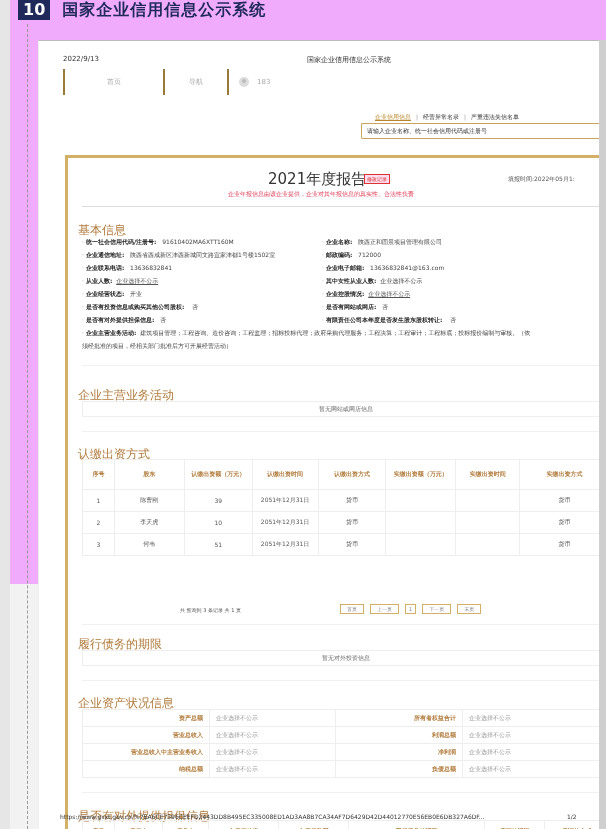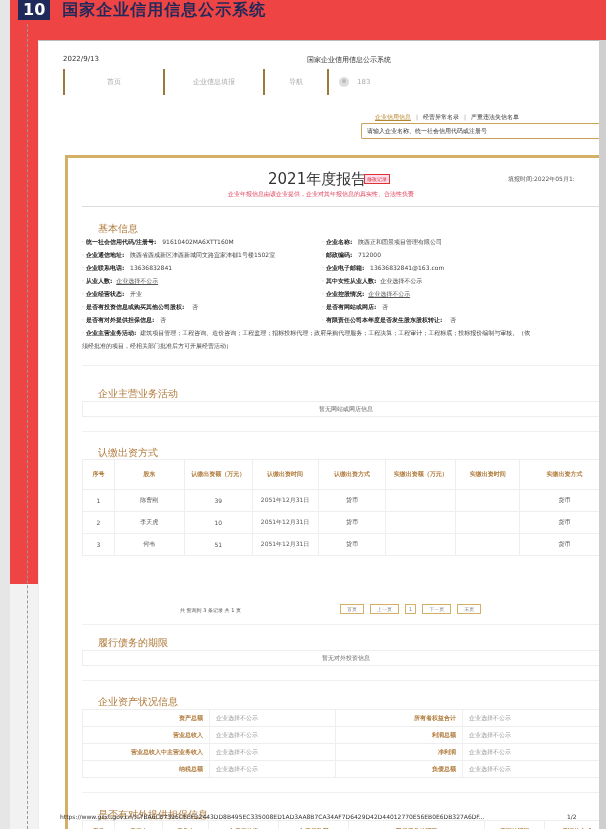--- a/index.html
+++ b/index.html
@@ -1,17 +1,17 @@
 <!DOCTYPE html>
 <html><head>
 <meta charset="utf-8">
 <style>
   * { box-sizing: border-box; margin: 0; padding: 0; }
   html, body { width: 606px; height: 829px; overflow: hidden; background: #f2f2f2; font-family: "DejaVu Sans", "Liberation Sans", sans-serif; }
-  .outer { position: relative; width: 606px; height: 584px; background: #ef4444; }
+  .outer { position: relative; width: 606px; height: 584px; background: #f0abfc; }
   .left-strip { position: absolute; left: 0; top: 0; width: 10px; height: 829px; background: #e6e6e6; }
   .doc-header { position: absolute; left: 18px; top: 0; height: 20px; display: flex; align-items: center; }
   .doc-num { background: #1f2a5a; color: #fff; font-weight: bold; font-size: 16px; padding: 0 5px; height: 20px; line-height: 20px; margin-right: 12px; }
   .doc-title { color: #1f2a5a; font-size: 16px; font-weight: bold; letter-spacing: 1px; }
   .dashed-line { position: absolute; left: 27px; top: 24px; height: 805px; border-left: 1px dashed #999; }
   .paper { position: absolute; left: 38px; top: 40px; width: 568px; height: 789px; background: #fff; border-top: 1px solid #bbb; border-left: 1px solid #eee; }
   .paper-right-edge { position: absolute; left: 599px; top: 40px; width: 7px; height: 789px; background: #cfcfcf; }
   .date { position: absolute; left: 24px; top: 14px; font-size: 7px; color: #333; }
   .site-title { position: absolute; left: 268px; top: 14px; font-size: 7px; color: #333; }
   .nav { position: absolute; left: 24px; top: 28px; display: flex; height: 26px; }
@@ -28,21 +28,21 @@
   .search-links .active { color: #b8862a; text-decoration: underline; }
   .search-links .sep { color: #999; }
   .search-box { position: absolute; left: 322px; top: 82px; width: 246px; height: 16px; border: 1px solid #c9a35a; border-right: none; border-radius: 2px 0 0 2px; font-size: 6px; color: #333; padding-left: 5px; line-height: 14px; background: #fff; }
   .report { position: absolute; left: 26px; top: 114px; width: 542px; height: 675px; border-left: 3px solid #d4b066; border-top: 3px solid #d4b066; background: #fff; }
   .report-title-row { position: absolute; left: 0; top: 10px; width: 542px; height: 40px; }
   .report-title { position: absolute; left: 200px; top: 2px; font-size: 15px; color: #333; }
   .mod-badge { position: absolute; left: 296px; top: 6px; font-size: 5px; color: #d33; border: 1px solid #d33; background: #fde; padding: 0 2px; line-height: 8px; }
   .report-sub { position: absolute; left: 160px; top: 22px; font-size: 6px; color: #e0405a; }
   .fill-time { position: absolute; left: 440px; top: 7px; font-size: 6px; color: #555; white-space: nowrap; }
   .divider { position: absolute; left: 14px; height: 1px; background: #ddd; width: 528px; }
-  .section-title { position: absolute; left: 30px; font-size: 10px; color: #b07a3a; font-family: Liberation Mono, monospace; }
+  .section-title { position: absolute; left: 10px; font-size: 12px; color: #b07a3a; font-family: Liberation Mono, monospace; }
   .info-row { position: absolute; font-size: 6px; color: #444; white-space: nowrap; }
   .info-row b { color: #222; font-weight: bold; }
   .info-row .dot { color: #888; margin-right: 2px; }
   .info-row .link { text-decoration: underline; color: #555; }
   .empty-box { position: absolute; left: 14px; width: 528px; height: 16px; border: 1px solid #eee; background: #fff; font-size: 6px; color: #666; text-align: center; line-height: 14px; }
   table.grid { position: absolute; border-collapse: collapse; font-size: 6px; color: #555; }
   table.grid th { color: #b07a3a; font-weight: bold; border: 1px solid #eee; height: 30px; text-align: center; padding: 0 2px; }
   table.grid td { border: 1px solid #eee; height: 22px; text-align: center; }
   .pager-text { position: absolute; left: 112px; top: 449px; font-size: 5px; color: #555; }
   .pager { position: absolute; left: 272px; top: 446px; display: flex; gap: 6px; }
@@ -64,21 +64,20 @@
     <span class="doc-title">国家企业信用信息公示系统</span>
   </div>
   <div class="dashed-line"></div>
 
   <div class="paper">
     <div class="date">2022/9/13</div>
     <div class="site-title">国家企业信用信息公示系统</div>
 
     <div class="nav">
       <div class="nav-item w1">首页</div>
-      <div class="nav-item w2">企业信息填报</div>
       <div class="nav-item w5" style="width:64px">导航</div>
       <div class="nav-user">
         <span class="user-icon"></span>
         <span>183</span>
       </div>
     </div>
 
     <div class="search-links">
       <span class="active">企业信用信息</span>
       <span class="sep">|</span>

